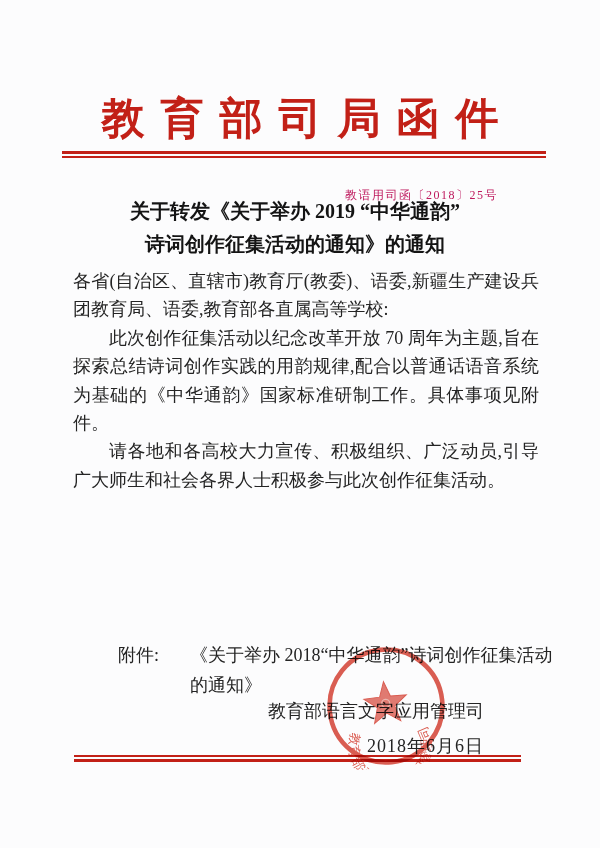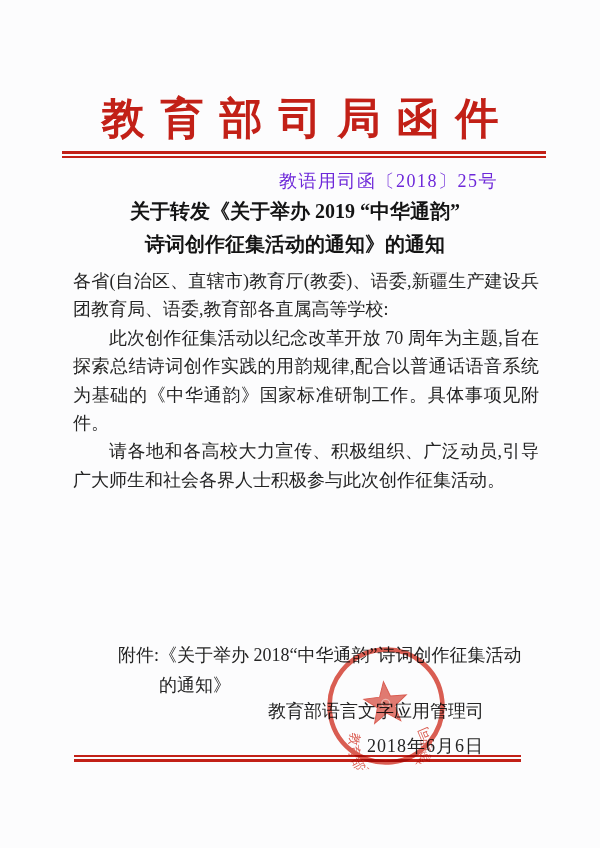--- a/index.html
+++ b/index.html
@@ -24,41 +24,42 @@
     color:var(--red);
     font-size:43px;font-weight:bold;
     letter-spacing:16px;padding-left:16px;
     white-space:nowrap;
   }
   .rule-top{position:absolute;top:151px;left:62px;width:484px;}
   .rule-top .thick{height:3px;background:var(--red);}
   .rule-top .gap{height:2px;}
   .rule-top .thin{height:2px;background:var(--red);}
   .doc-number{
-    position:absolute;top:169px;right:102px;
-    font-size:18px;letter-spacing:1.5px;color:#6d28d9;
+    position:absolute;top:187px;right:102px;
+    font-size:12px;letter-spacing:1.5px;color:#be185d;
     white-space:nowrap;
   }
   .notice-title{
     position:absolute;top:195px;left:0;right:10px;
     text-align:center;
     font-size:20px;font-weight:700;line-height:33px;color:#141414;
   }
   .body-text{
     position:absolute;top:267px;left:73px;width:466px;
     font-size:18px;line-height:28.4px;
     text-align:justify;
   }
   .body-text p{margin:0;}
   .body-text .para{text-indent:2em;}
   .attachment{
     position:absolute;top:640px;left:118px;
     display:flex;
     font-size:18px;line-height:30px;
     white-space:nowrap;
+    gap:31px;
   }
   .attachment .att-label{flex:none;}
   .sign-block{
     position:absolute;top:699px;right:116px;
     text-align:center;
     font-size:18px;
     white-space:nowrap;
   }
   .sign-block .date{margin-top:11px;letter-spacing:1px;text-align:right;}
   .rule-bottom{position:absolute;top:755px;left:74px;width:447px;}

